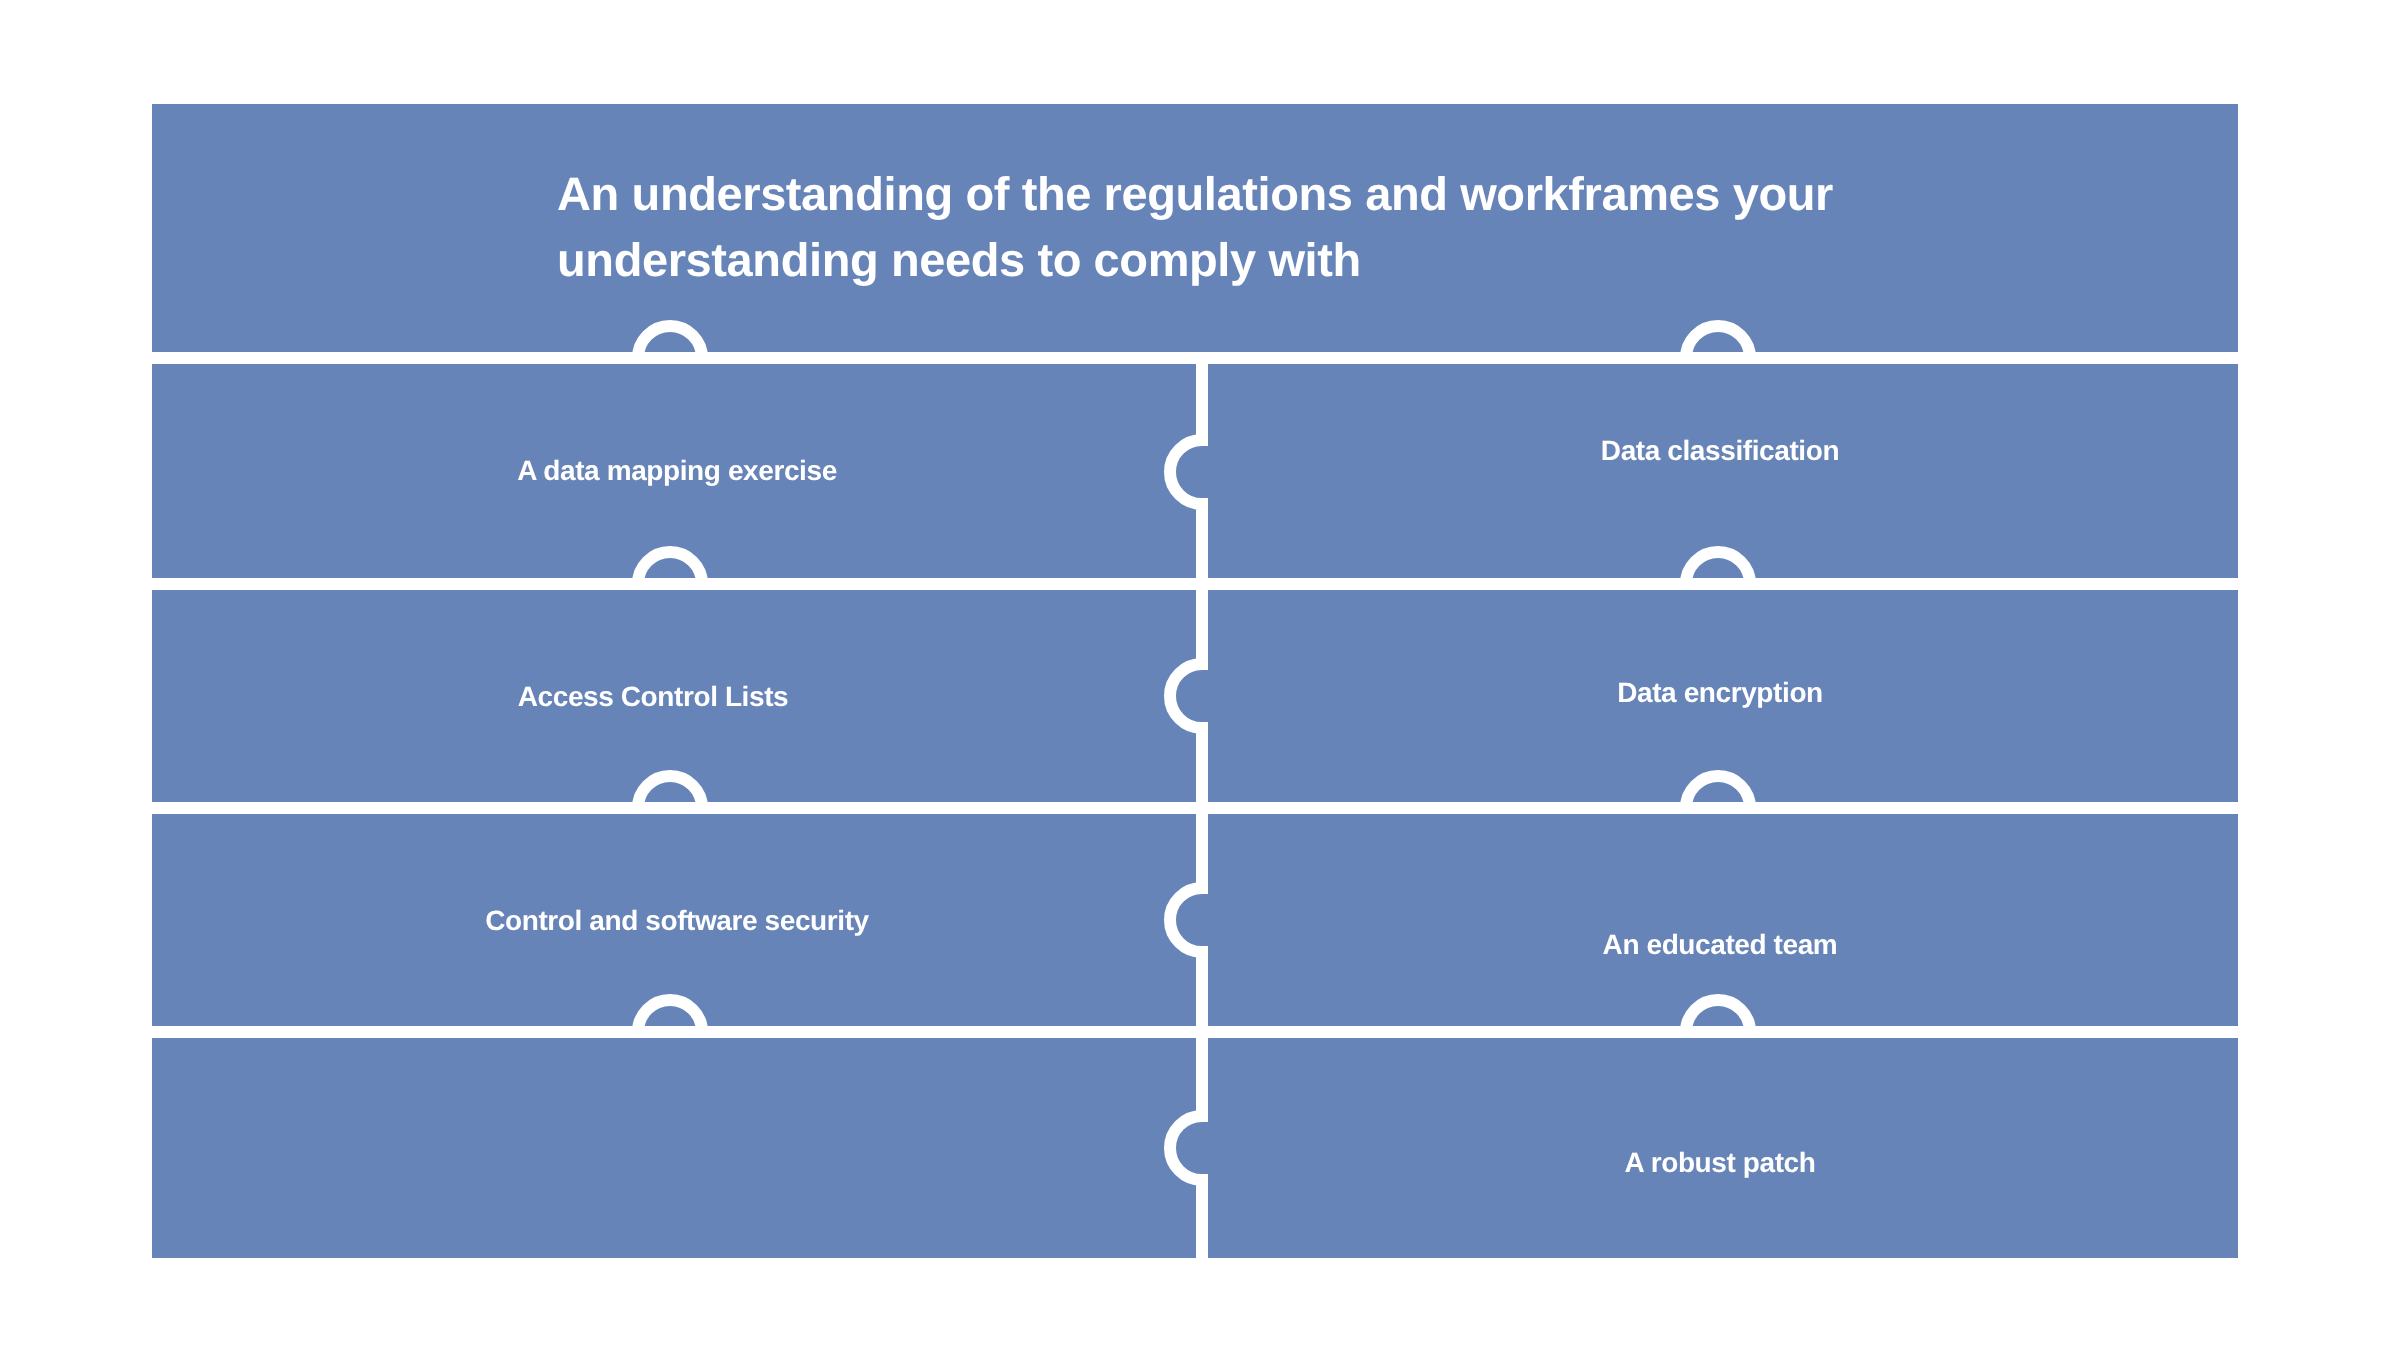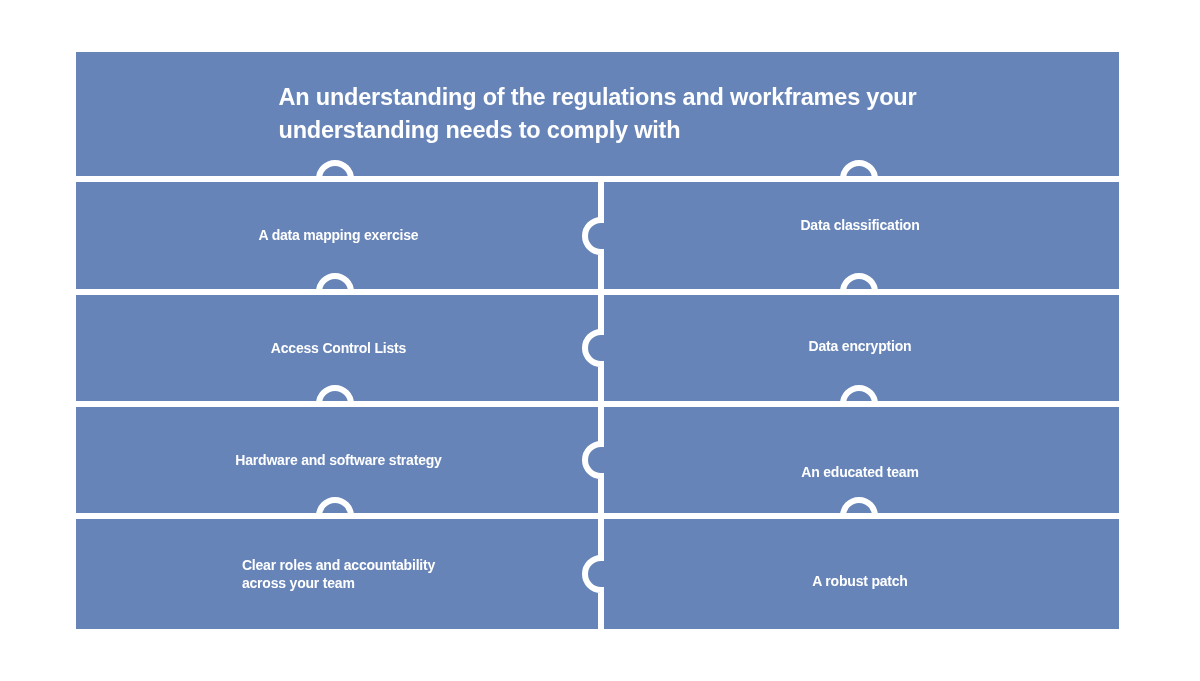--- a/index.html
+++ b/index.html
@@ -130,47 +130,41 @@
     <div>
       <div>A data mapping exercise</div>
     </div>
   </div>
   <div class="piece-label cell" style="left:601px; top:182px; width:518px; height:87px;">
     <div>
       <div>Data classification</div>
     </div>
   </div>
 
-  <div class="piece-label cell" style="left:76px; top:295px; width:525px; height:106px;">
+  <div class="piece-label cell" style="left:64px; top:295px; width:525px; height:106px;">
     <div>
       <div>Access Control Lists</div>
     </div>
   </div>
   <div class="piece-label cell" style="left:601px; top:295px; width:518px; height:102px;">
     <div>
       <div>Data encryption</div>
     </div>
   </div>
 
   <div class="piece-label cell" style="left:76px; top:407px; width:525px; height:106px;">
     <div>
-      <div>Hardware and software strategy</div>
+      <div>Control and software security</div>
     </div>
   </div>
   <div class="piece-label cell" style="left:601px; top:407px; width:518px; height:131px;">
     <div>
       <div>An educated team</div>
     </div>
   </div>
 
-  <div class="piece-label cell" style="left:76px; top:519px; width:525px; height:110px;">
-    <div>
-      <div>Clear roles and accountability</div>
-      <div>across your team</div>
-    </div>
-  </div>
   <div class="piece-label cell" style="left:601px; top:519px; width:518px; height:124px;">
     <div>
       <div>A robust patch</div>
     </div>
   </div>
 
 </div>
 
 </body></html>

